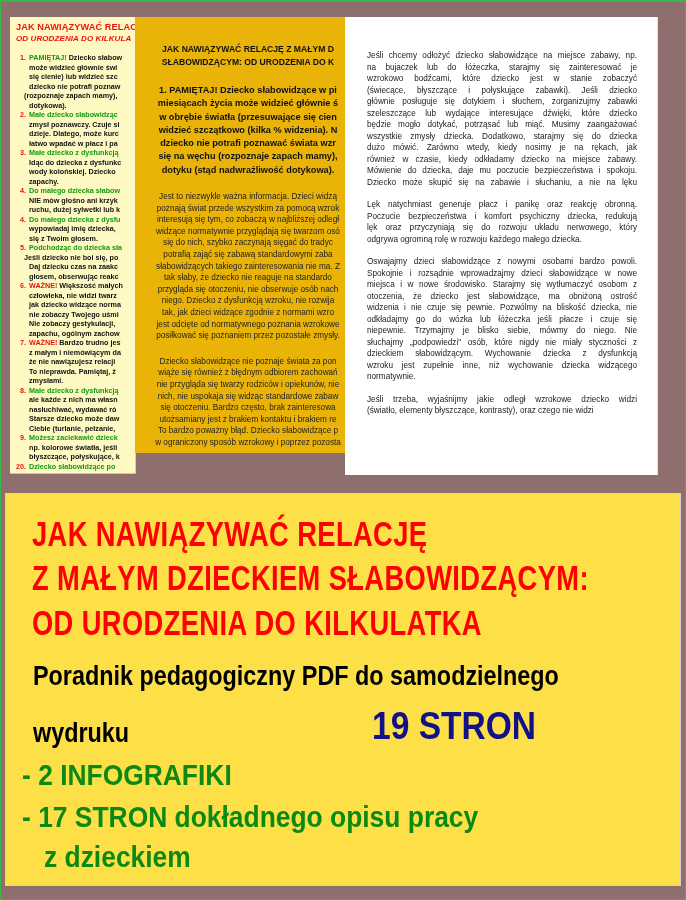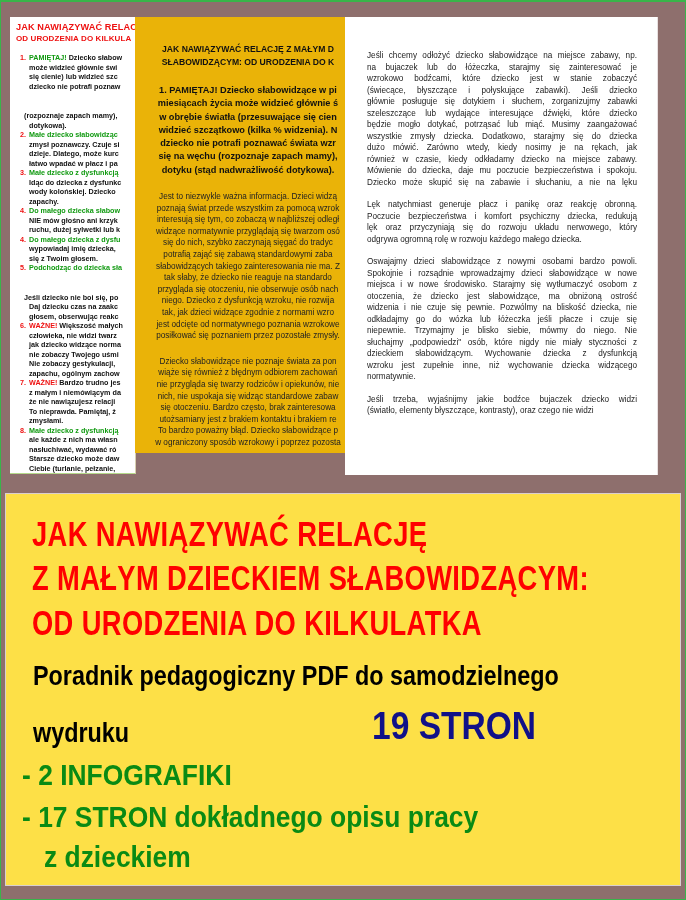--- a/index.html
+++ b/index.html
@@ -11,36 +11,36 @@
   }
   .frame {
     position: absolute; left: 0; top: 0; width: 684px; height: 898px;
     border: 1px solid #39b54a; pointer-events: none; z-index: 10;
   }
   .frame-top { position:absolute; left:0; top:0; width:686px; height:2px; background:#39b54a; z-index:11; }
 
   
   .page-infographic {
     position: absolute; left: 10px; top: 17px; width: 125px; height: 456px;
-    background: #ffffff; overflow: hidden;
+    background: #fef9c3; overflow: hidden;
     border-right: 1px solid #d8d0b0;
     border-bottom: 1px solid #b5d98a;
   }
   .info-title {
     color: #ee1111; font-weight: bold; font-size: 9.2px; line-height: 11px;
     margin: 5px 0 0 6px; white-space: nowrap; letter-spacing: 0.1px;
   }
-  .info-title.l2 { font-size: 8px; margin-top: 0; }
+  .info-title.l2 { font-size: 8px; margin-top: 0; font-style: italic; }
   .info-list { margin: 9px 0 0 0; padding: 0; list-style: none; }
   .info-item { font-size: 7.2px; line-height: 9.5px; font-weight: bold; white-space: nowrap; color: #111; }
   .info-item .num { color: #ee1111; display: inline-block; width: 16px; text-align: right; padding-right: 3px; }
   .info-item .head-green { color: #119a11; }
   .info-item .head-red { color: #ee1111; }
   .info-item .cont { padding-left: 19px; display: block; }
-  .info-item .cont.sub { padding-left: 14px; margin-top: 20px; }
+  .info-item .cont.sub { padding-left: 14px; }
 
   
   .page-middle {
     position: absolute; left: 135px; top: 17px; width: 210px; height: 436px;
     background: #eab308; overflow: hidden; text-align: center;
   }
   .mid-title {
     font-weight: bold; font-size: 8.6px; line-height: 13px; color: #111;
     margin: 26px 0 0 16px; white-space: nowrap;
   }
@@ -187,21 +187,21 @@
       <span class="ln">otoczenia, że dziecko jest słabowidzące, ma obniżoną ostrość</span>
       <span class="ln">widzenia i nie czuje się pewnie. Pozwólmy na bliskość dziecka, nie</span>
       <span class="ln">odkładajmy go do wózka lub łóżeczka jeśli płacze i czuje się</span>
       <span class="ln">niepewnie. Trzymajmy je blisko siebie, mówmy do niego. Nie</span>
       <span class="ln">słuchajmy „podpowiedzi" osób, które nigdy nie miały styczności z</span>
       <span class="ln">dzieckiem słabowidzącym. Wychowanie dziecka z dysfunkcją</span>
       <span class="ln">wzroku jest zupełnie inne, niż wychowanie dziecka widzącego</span>
       <span class="ln last">normatywnie.</span>
     </div>
     <div class="right-para">
-      <span class="ln">Jeśli trzeba, wyjaśnijmy jakie bodźce bujaczek dziecko widzi</span>
+      <span class="ln">Jeśli trzeba, wyjaśnijmy jakie odległ wzrokowe dziecko widzi</span>
       <span class="ln last">(światło, elementy błyszczące, kontrasty), oraz czego nie widzi</span>
     </div>
   </div>
 
 <div class="promo">
   <div class="promo-title" style="top:20px;">JAK NAWIĄZYWAĆ RELACJĘ</div>
   <div class="promo-title" style="top:64px;">Z MAŁYM DZIECKIEM SŁABOWIDZĄCYM:</div>
   <div class="promo-title" style="top:109px;">OD URODZENIA DO KILKULATKA</div>
   <div class="promo-sub" style="top:165px;">Poradnik pedagogiczny PDF do samodzielnego</div>
   <div class="promo-sub" style="top:222px;">wydruku</div>

